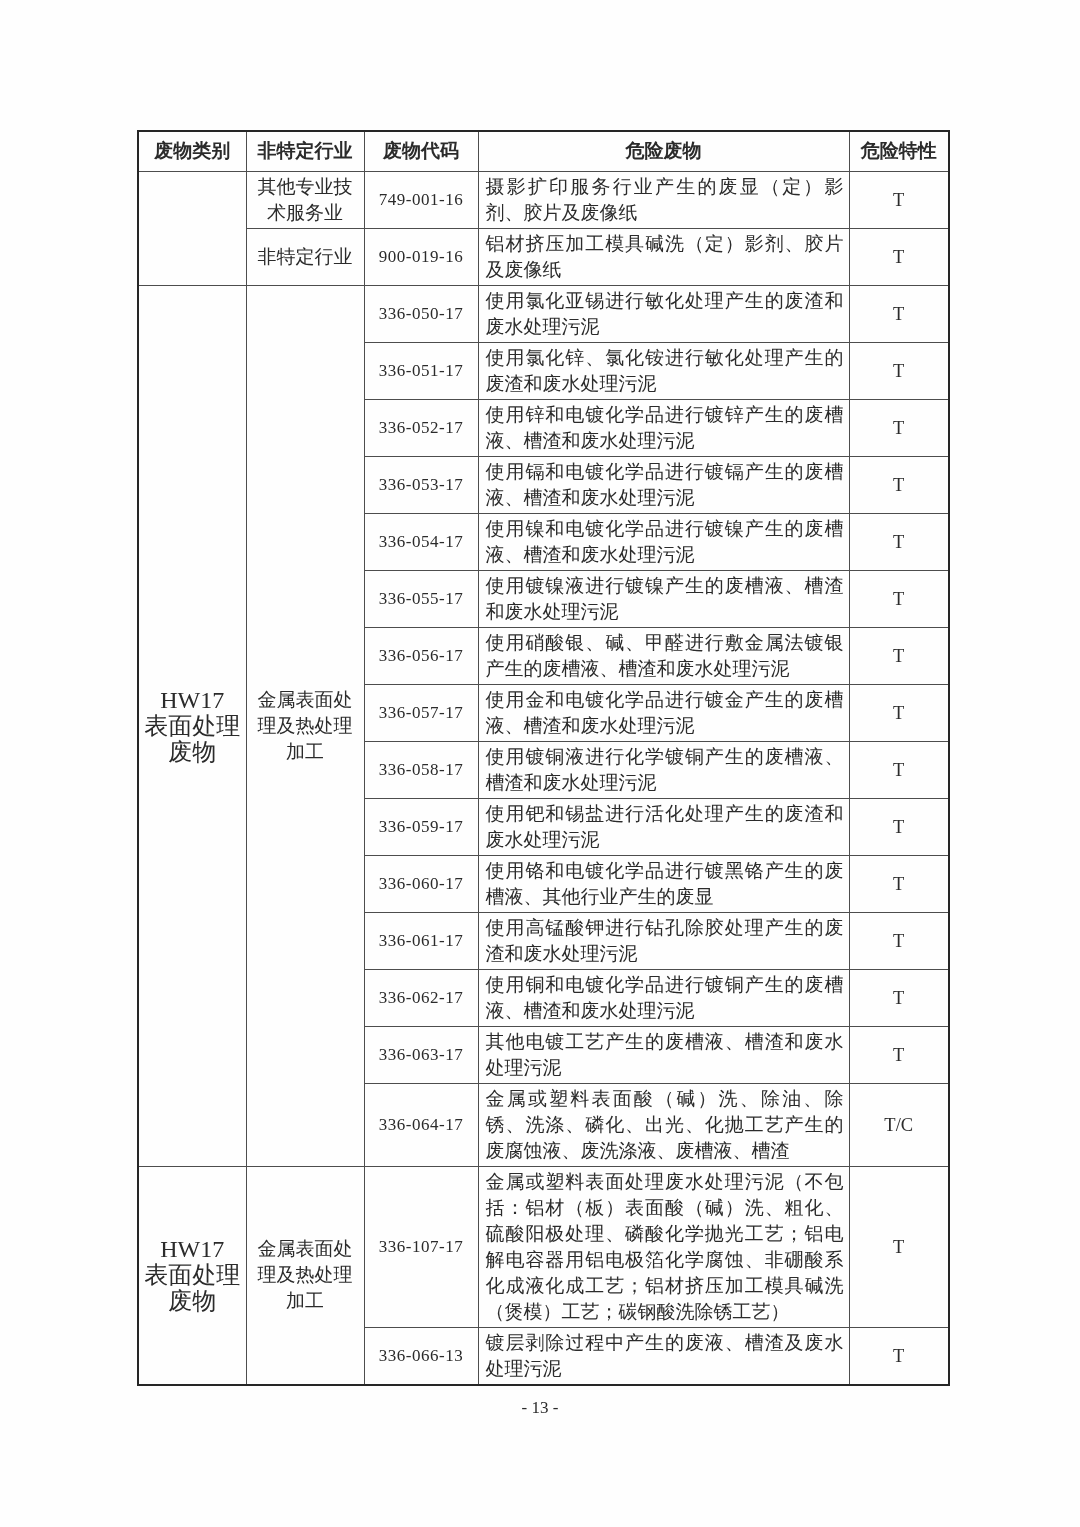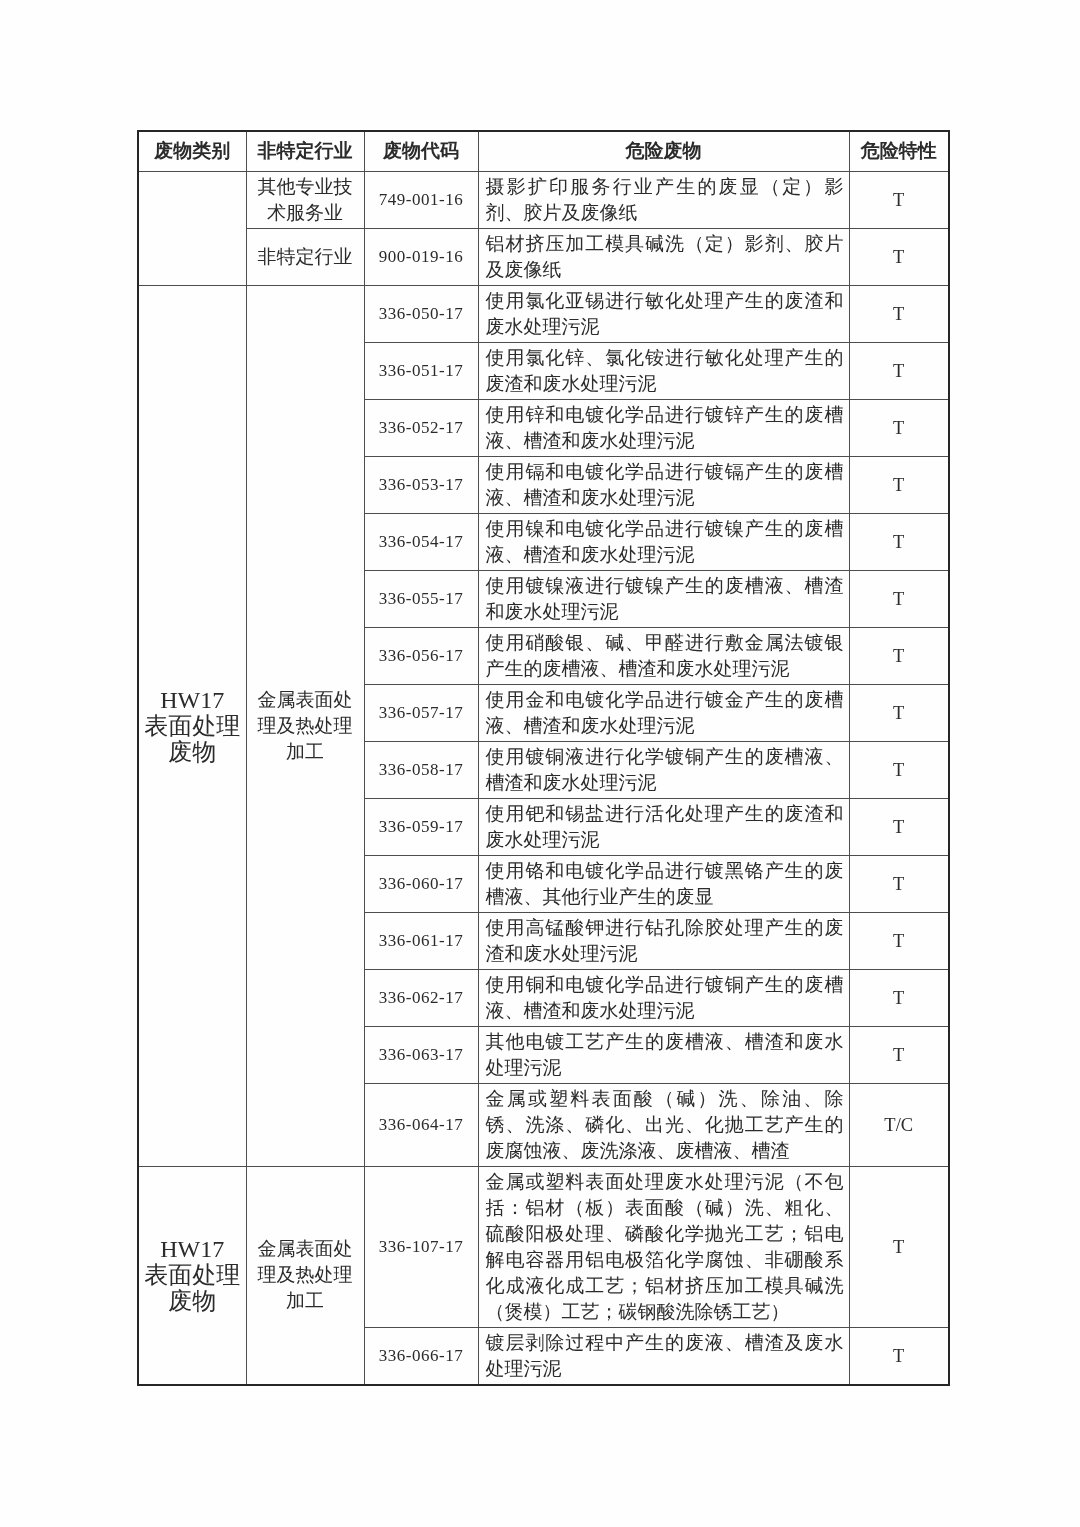--- a/index.html
+++ b/index.html
@@ -177,21 +177,22 @@
         </tr>
         <tr>
           <td class="cat-cell" rowspan="2">HW17
 表面处理废物</td>
           <td class="ind-cell" rowspan="2">金属表面处理及热处理加工</td>
           <td class="code-cell">336-107-17</td>
           <td class="desc-cell">金属或塑料表面处理废水处理污泥（不包括：铝材（板）表面酸（碱）洗、粗化、硫酸阳极处理、磷酸化学抛光工艺；铝电解电容器用铝电极箔化学腐蚀、非硼酸系化成液化成工艺；铝材挤压加工模具碱洗（煲模）工艺；碳钢酸洗除锈工艺）</td>
           <td class="trait-cell">T</td>
         </tr>
         <tr>
-          <td class="code-cell">336-066-17</td>
+          <td class="code-cell">336-066-13</td>
           <td class="desc-cell">镀层剥除过程中产生的废液、槽渣及废水处理污泥</td>
           <td class="trait-cell">T</td>
         </tr>
       </tbody>
   </table>
 
+  <div class="page-number">- 13 -</div>
 
 </div>
 
 </body></html>

